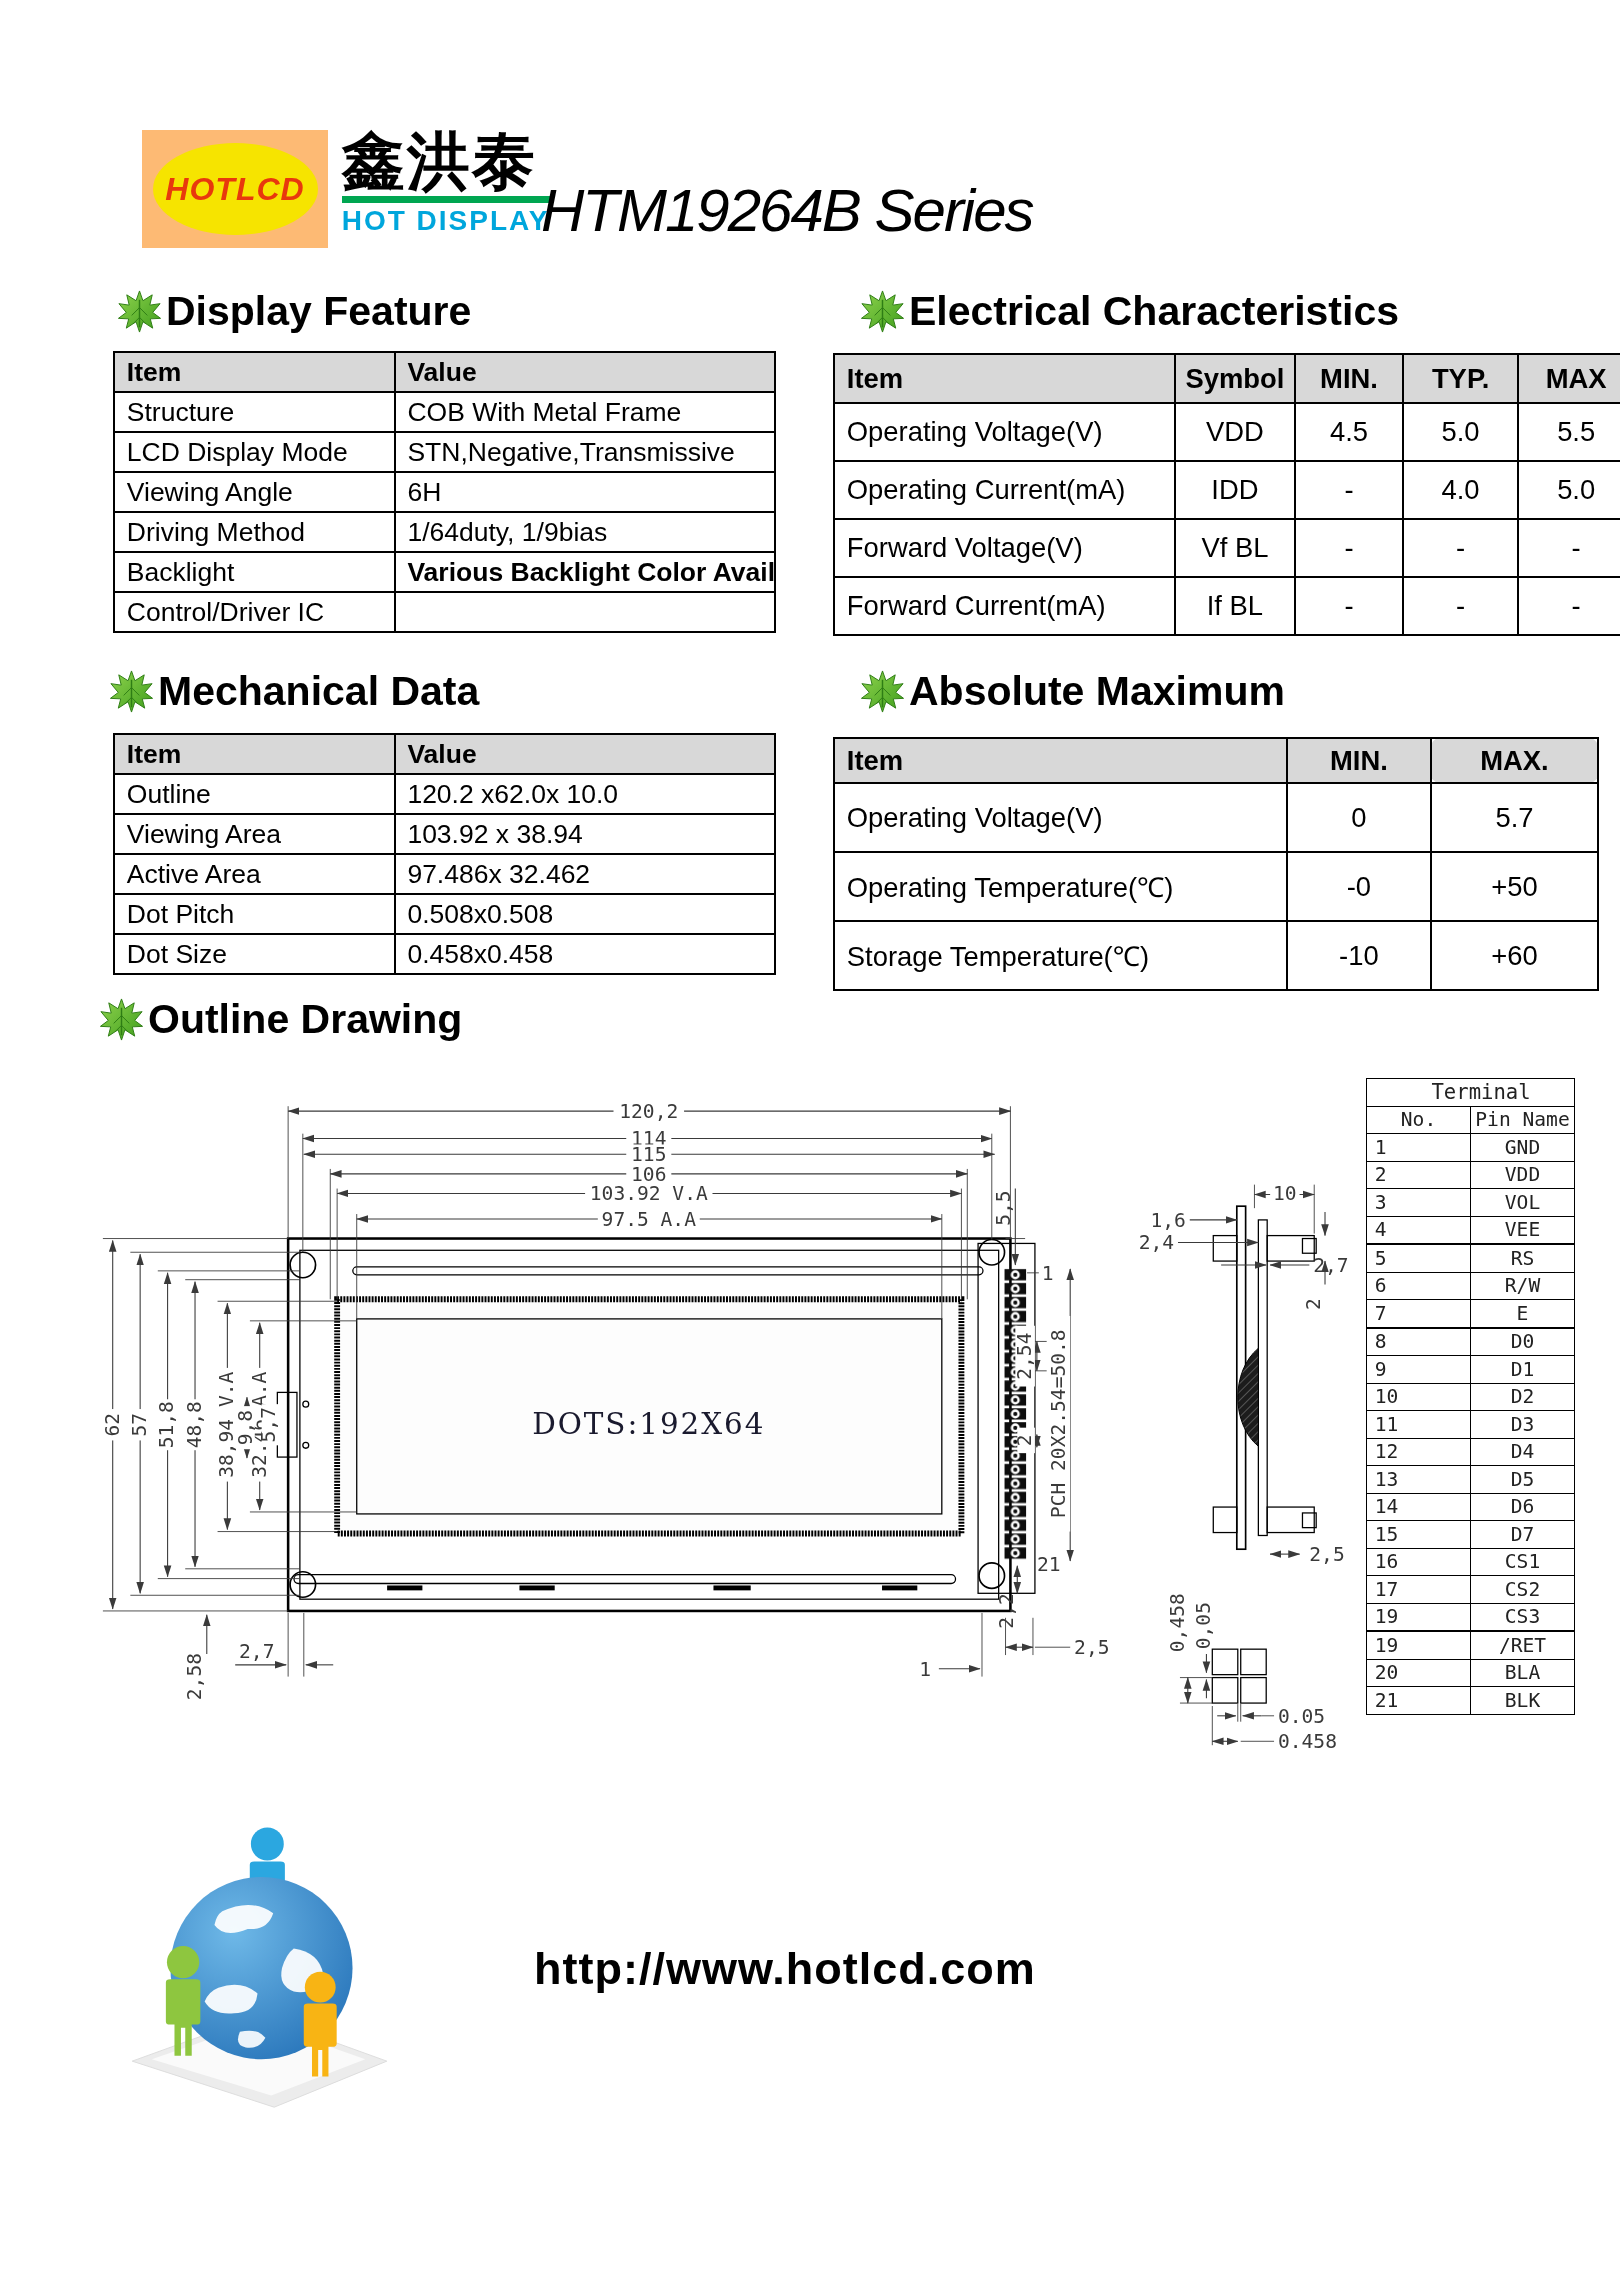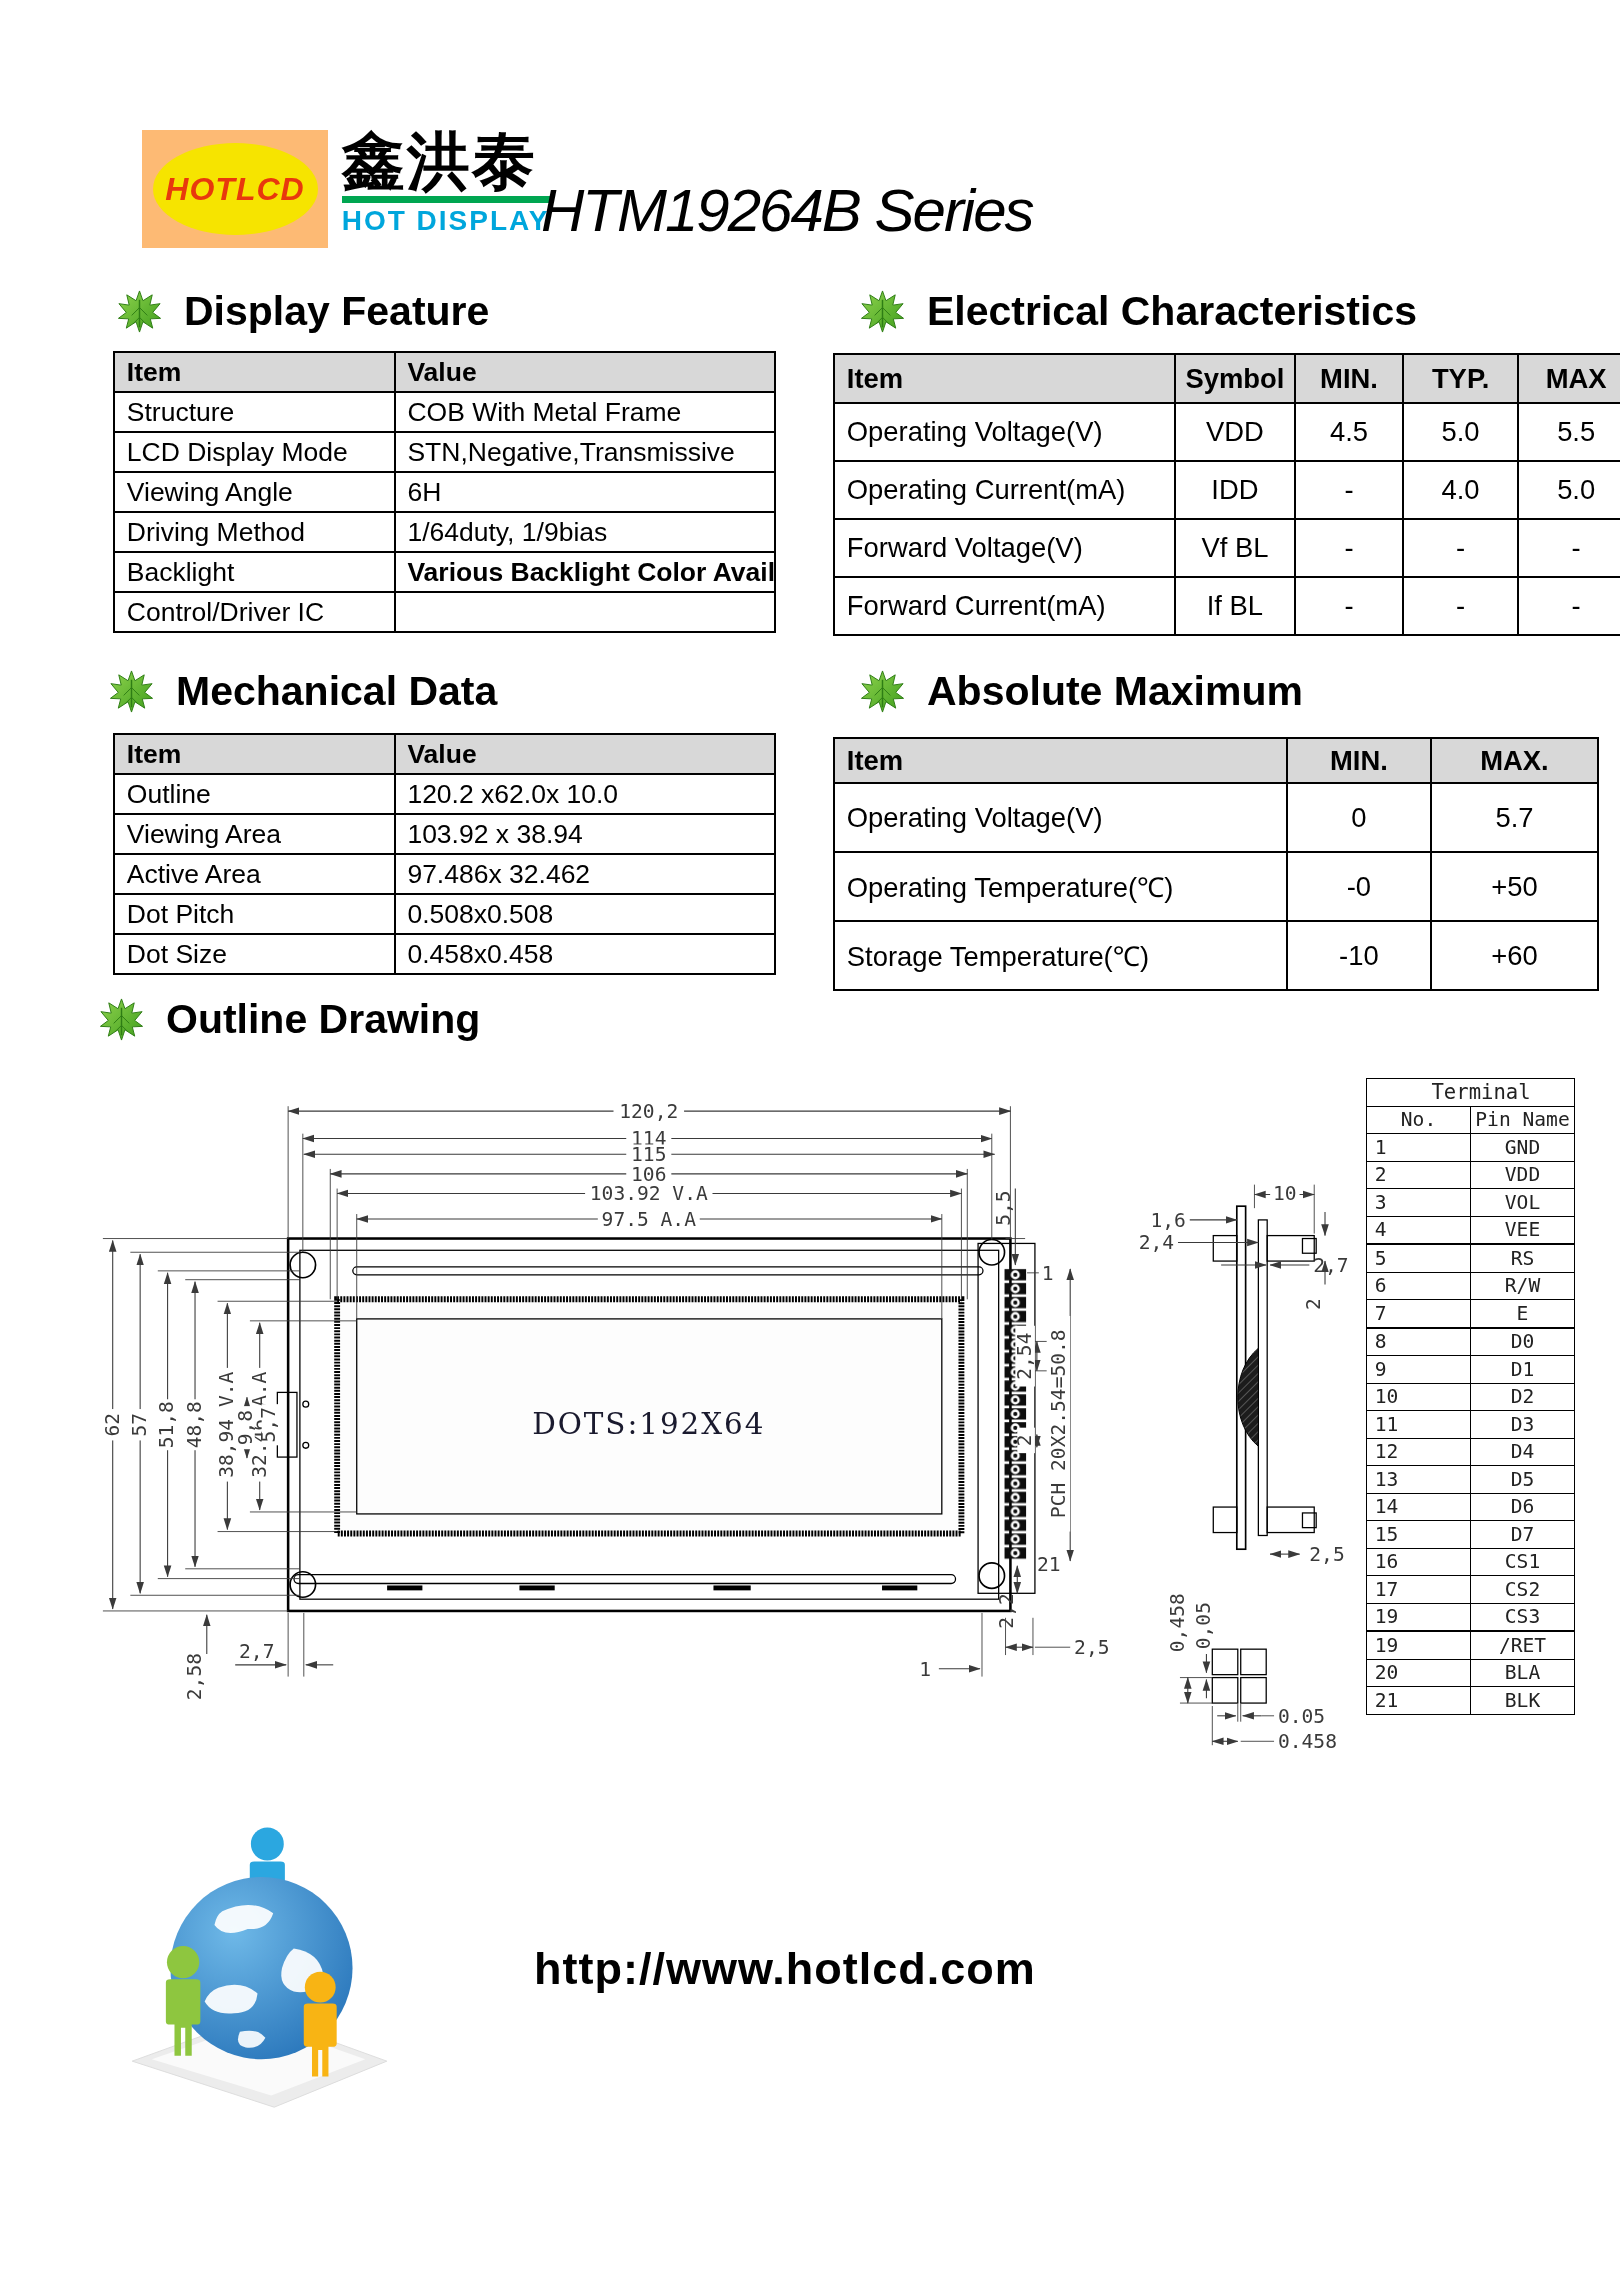--- a/index.html
+++ b/index.html
@@ -9,21 +9,21 @@
   .logo{position:absolute;left:142px;top:130px;display:flex;align-items:flex-start;}
   .logo-mark{width:186px;height:118px;background:#fdba74;display:flex;align-items:center;justify-content:center;}
   .logo-ellipse{width:165px;height:92px;background:#f6e400;border-radius:50%;display:flex;align-items:center;justify-content:center;}
   .logo-brand{color:#e8380d;font-weight:bold;font-style:italic;font-size:32px;letter-spacing:1px;}
   .logo-right{margin-left:13.7px;width:211px;}
   .logo-cn{font-size:63px;font-weight:bold;line-height:1.0;letter-spacing:2px;white-space:nowrap;}
   .logo-bar{height:6.9px;background:#00a651;margin:2.9px 0 2px 0;}
   .logo-en{color:#00a6dc;font-size:28px;font-weight:bold;letter-spacing:2px;white-space:nowrap;}
   .title{position:absolute;left:541px;top:136px;font-size:60px;font-weight:400;letter-spacing:-2px;white-space:nowrap;font-style:italic;}
   
-  .sec{position:absolute;display:flex;align-items:center;gap:21px;}
+  .sec{position:absolute;display:flex;align-items:center;gap:3px;}
   .sec h2{margin:0;font-size:41px;font-weight:bold;white-space:nowrap;}
   .leaf{width:47px;height:47px;flex:none;}
   
   table{border-collapse:collapse;}
   .ftbl{position:absolute;width:663px;table-layout:fixed;}
   .ftbl th,.ftbl td{border:2px solid #000;font-size:26.5px;padding:1px 11.8px;text-align:left;height:36px;overflow:hidden;white-space:nowrap;}
   .ftbl thead th{background:#d8d8d8;font-weight:bold;}
   .ftbl .c0{width:255px;}
   .bold{font-weight:bold;font-size:24.5px;}
   .etbl{position:absolute;width:708px;table-layout:fixed;}
@@ -32,21 +32,21 @@
   .etbl .c0{width:319px;text-align:left;padding-left:11.8px;}
   .etbl .c1{width:103px;}
   .etbl .c2{width:90px;}
   .etbl .c3{width:98px;}
   .etbl .c4{width:98px;}
   .atbl{position:absolute;width:708px;table-layout:fixed;}
   .atbl th,.atbl td{border:2px solid #000;font-size:27.4px;padding:1px 7.8px;text-align:center;height:65px;overflow:hidden;white-space:nowrap;}
   .atbl thead th{background:#d8d8d8;font-weight:bold;height:41px;}
   .atbl .c0{width:431px;text-align:left;padding-left:11.8px;}
   .atbl .c1{width:127px;}
-  .atbl .c2{width:149px;}
+  .atbl .c2{width:149px;border-radius:9px;}
   
   .term{position:absolute;left:1366px;top:1078px;width:209px;table-layout:fixed;
         font-family:"DejaVu Sans Mono",monospace;color:#222;background:#fff;}
   .term th,.term td{border:1.6px solid #000;font-size:19.6px;font-weight:normal;height:26.5px;padding:0 2.9px;text-align:center;white-space:nowrap;}
   .term .t-title{font-size:20.6px;padding-left:24px;}
   .term .t-no{width:47px;}
   .term tbody td:first-child{text-align:left;padding-left:7.8px;}
   .term tbody tr:nth-child(4) td,.term tbody tr:nth-child(7) td,.term tbody tr:nth-child(18) td{border-bottom-width:2.9px;}
   
   .drawing{position:absolute;left:0;top:1059px;}

